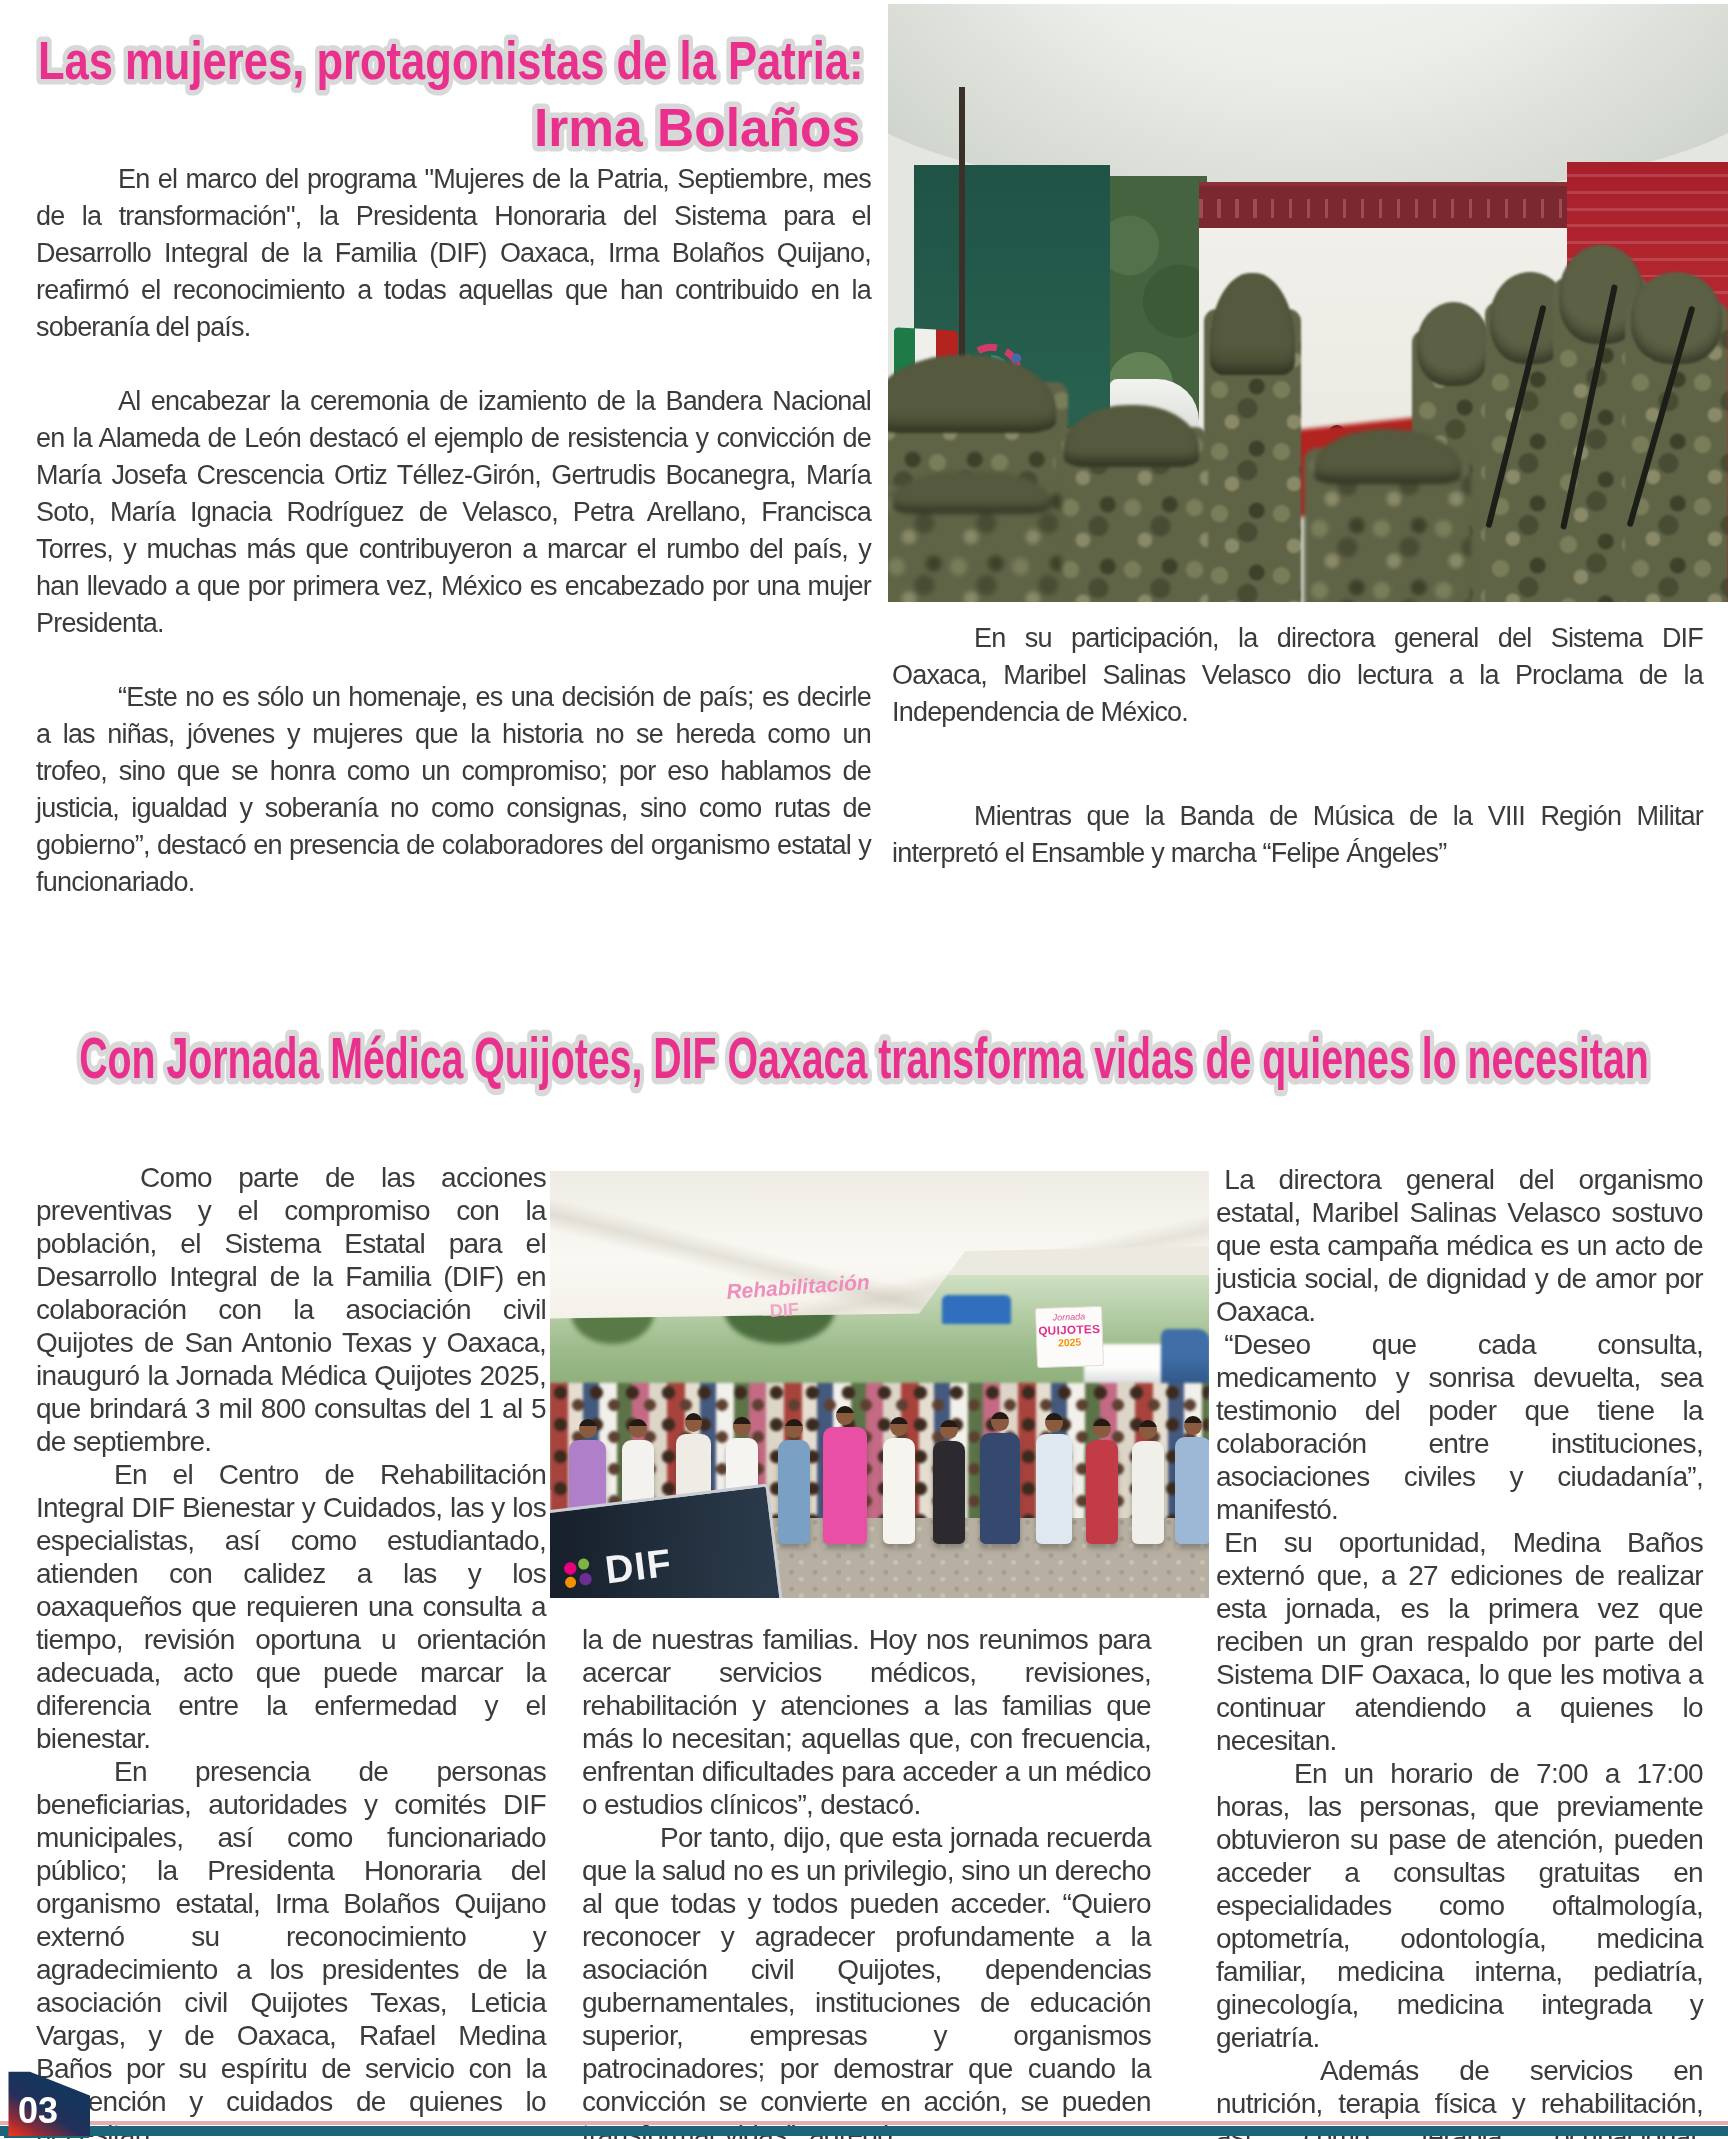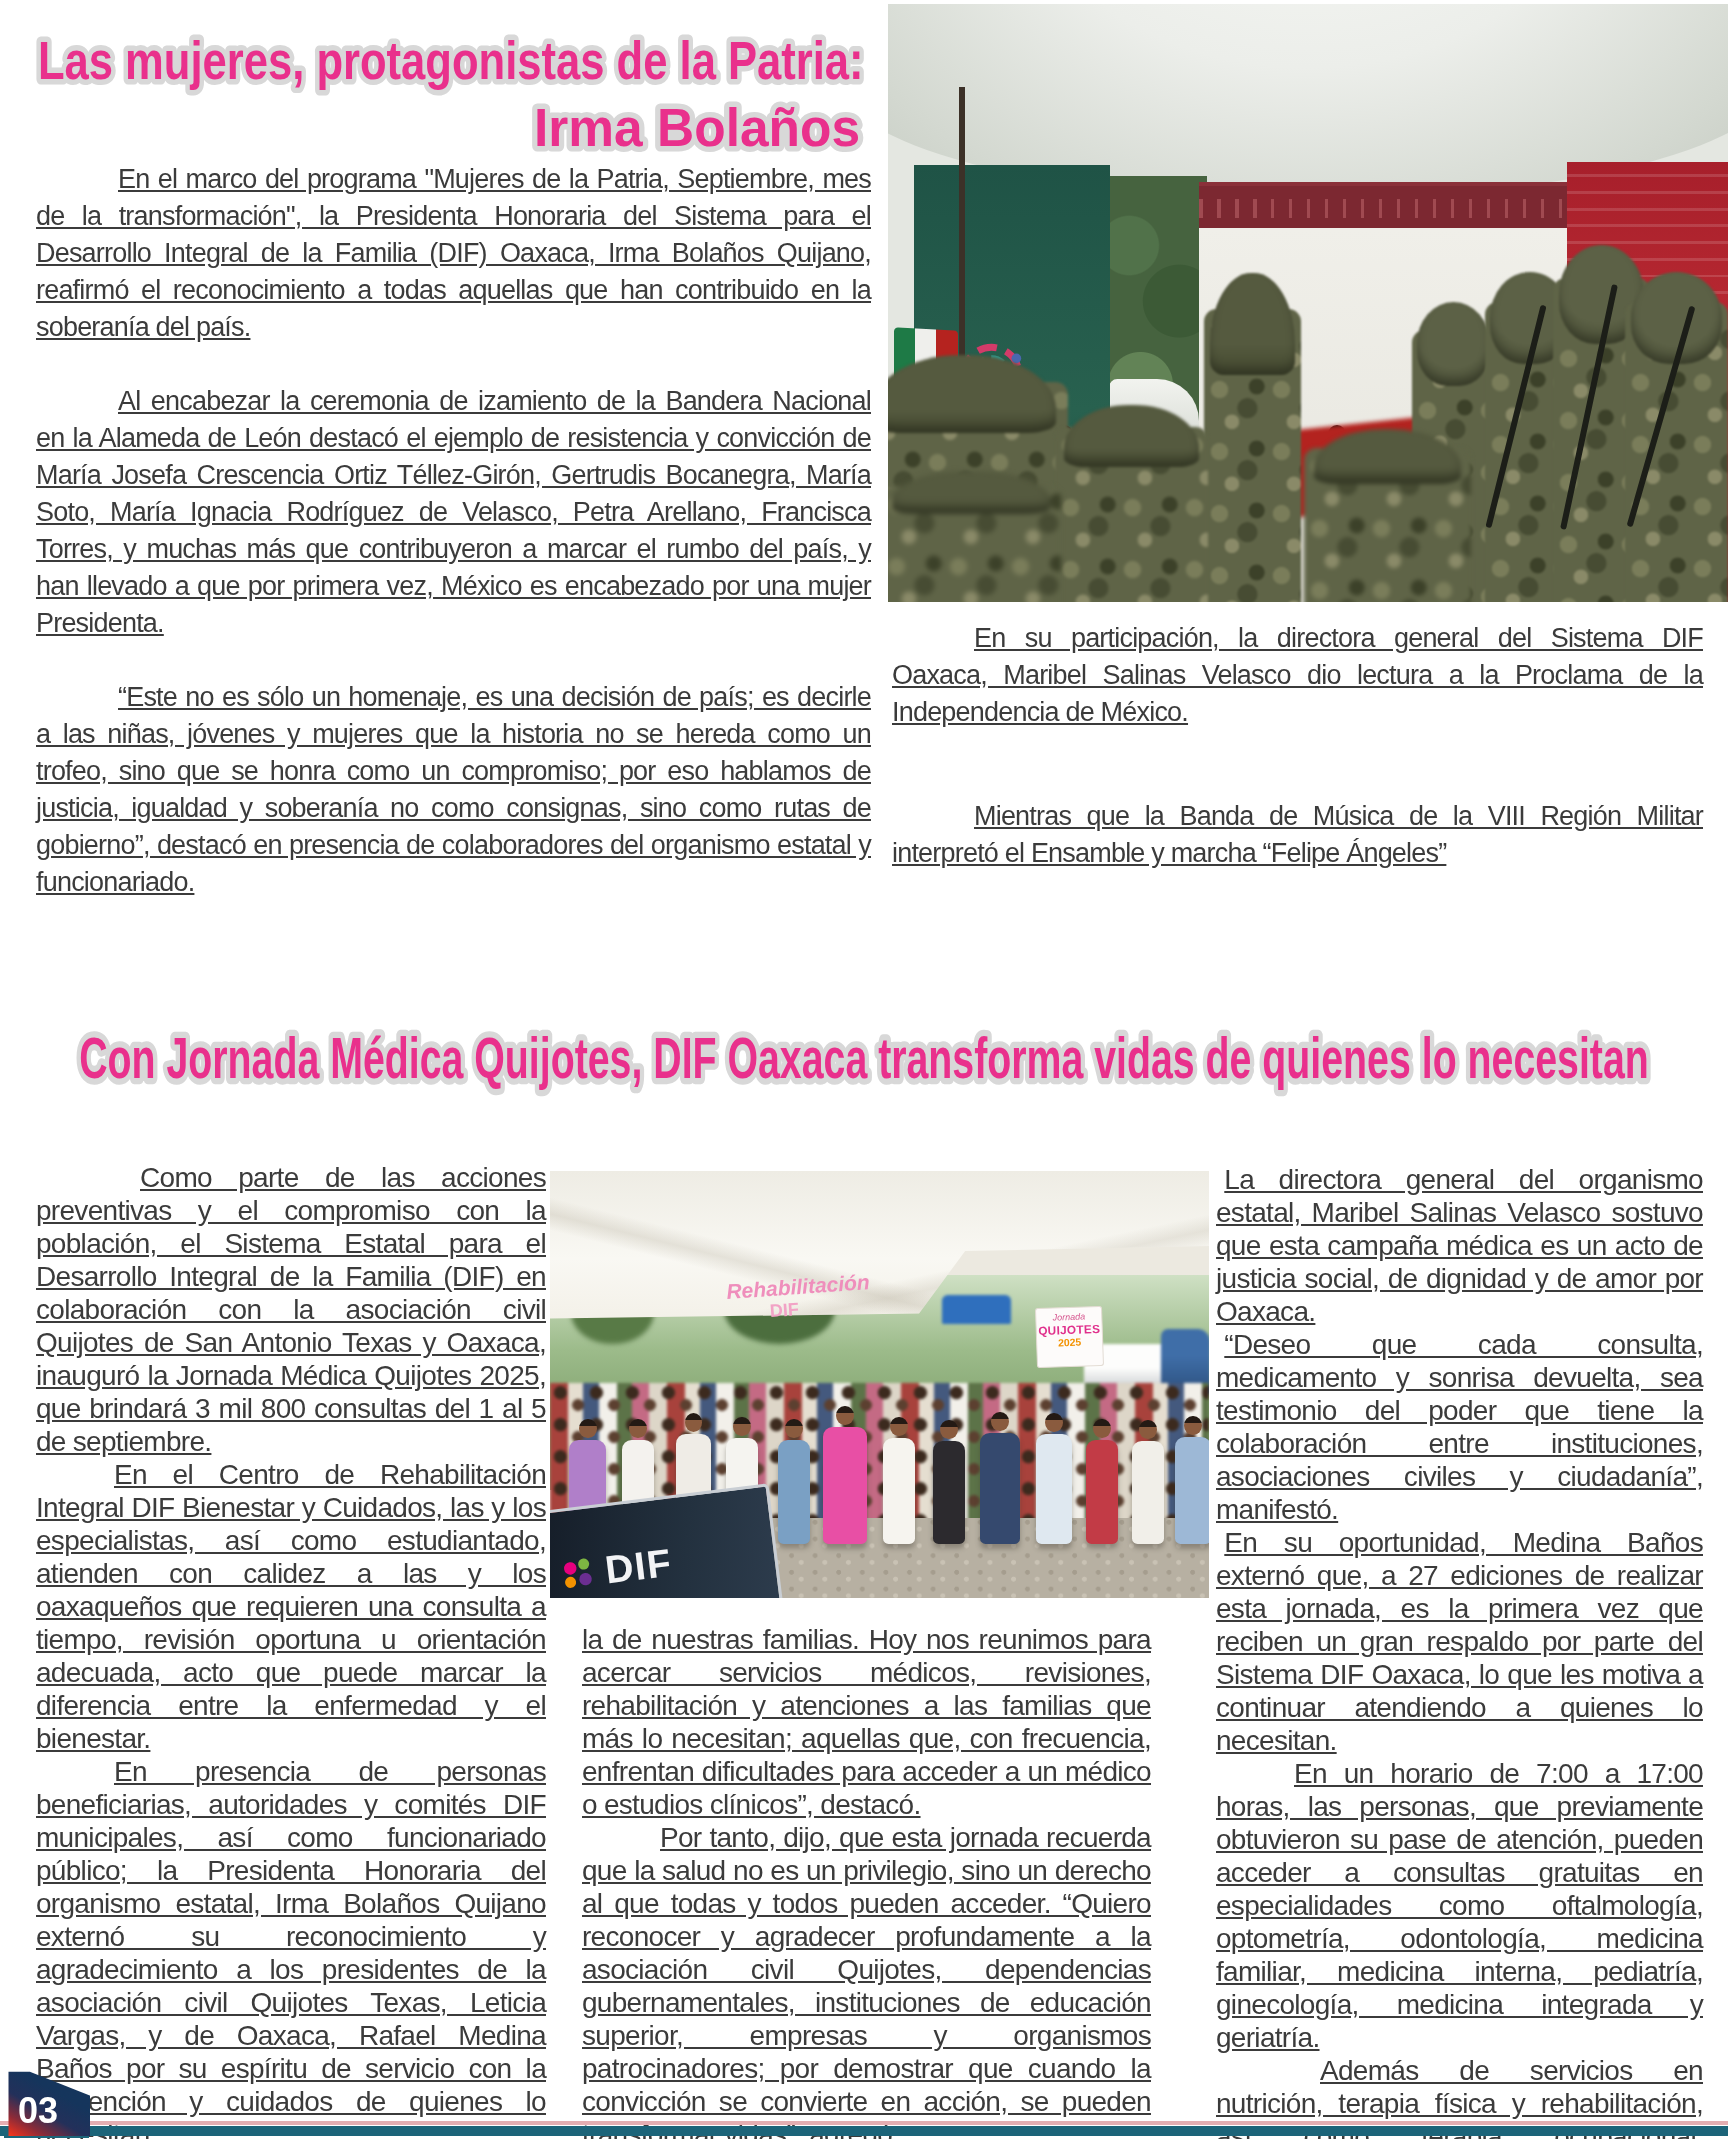--- a/index.html
+++ b/index.html
@@ -1,20 +1,20 @@
 <!DOCTYPE html>
 <html style="font-size:11px"><head>
 <meta charset="utf-8">
 <style>
   html,body{margin:0;padding:0;background:#ffffff;}
   #page{position:relative;width:1728px;height:2140px;background:#ffffff;overflow:hidden;
         font-family:"Liberation Sans", sans-serif;color:#3b3b3b;}
 
   
-  .col{position:absolute;text-align:justify;text-decoration:underline;}
+  .col{position:absolute;text-align:justify;}
   .col p{margin:0;}
   .top-col{font-size:27px;line-height:37px;letter-spacing:-0.8px;}
   .top-col p{text-indent:82px;}
   #col-a1-left p + p{margin-top:37px;}
   #col-a1-right p + p{margin-top:67px;}
   .bot-col{font-size:28px;line-height:33px;letter-spacing:-0.7px;}
   .i0{text-indent:0 !important;}
   .ism{text-indent:8.3px !important;}
   .imd{text-indent:78px !important;}
   .ilg{text-indent:104px !important;}

